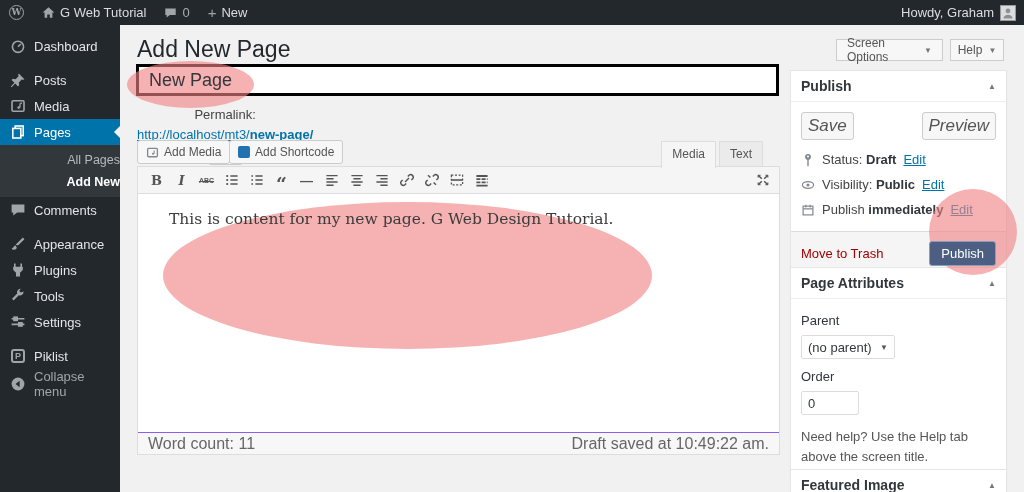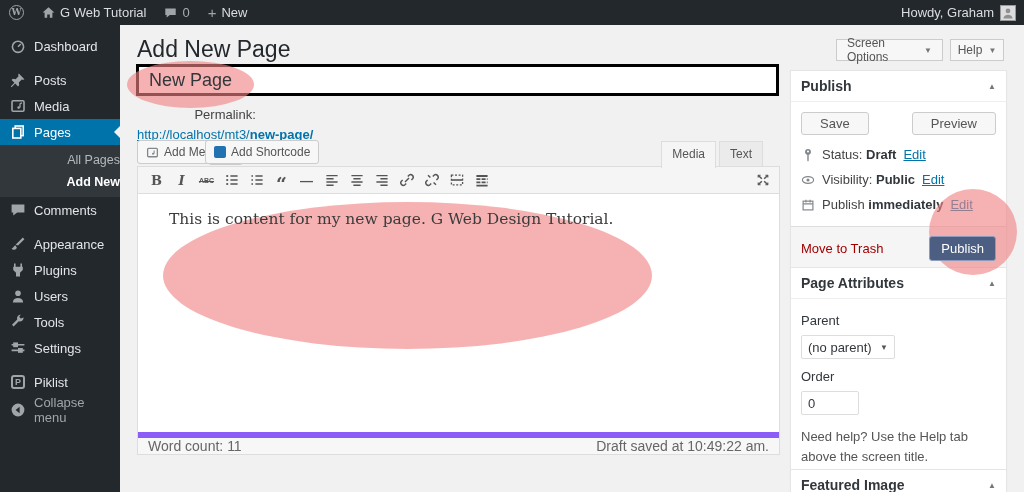--- a/index.html
+++ b/index.html
@@ -61,21 +61,21 @@
   .plink { color:#0073aa; text-decoration:underline; cursor:pointer; }
   .plink.slug { font-weight:bold; }
   .btn-small { display:inline-block; background:#f7f7f7; border:1px solid #ccc; border-radius:3px;
                font-size:11px; color:#555; padding:2px 7px; cursor:pointer; }
 
   
   .ed-tools { position:absolute; left:137px; top:140px; width:643px; height:26px; }
   .btn-media { position:absolute; top:0; height:24px; background:#f7f7f7; border:1px solid #ccc; border-radius:3px;
                font-size:12px; color:#555; display:flex; align-items:center; gap:5px; padding:0 8px; cursor:pointer; }
   #add-media-btn { left:0; }
-  #add-shortcode-btn { left:68px; }
+  #add-shortcode-btn { left:92px; }
   .sc-ic { width:12px; height:12px; background:#2271b1; border-radius:2px; }
   .media-ic svg { display:block; color:#82878c; }
   .ed-tabs { position:absolute; right:0; top:1px; display:flex; }
   .ed-tab { height:26px; padding:0 10px; line-height:25px; font-size:12px; color:#555; cursor:pointer; }
   .ed-tab.active { background:#f5f5f5; border:1px solid #ddd; border-bottom:none; position:relative; z-index:2; height:27px; }
   .ed-tab.inactive { background:#ebebeb; border:1px solid #ddd; border-bottom:none; margin-right:17px; }
 
   .mce-frame { position:absolute; left:137px; top:166px; width:643px; height:289px; background:#fff;
                border:1px solid #ddd; display:flex; flex-direction:column; }
   .mce-toolbar { height:27px; background:#f5f5f5; border-bottom:1px solid #ddd; display:flex;
@@ -85,34 +85,34 @@
   .tbtn svg { display:block; }
   .tbtn.b { font:bold 13px/1 "DejaVu Serif",serif; }
   .tbtn.i { font:italic bold 13px/1 "DejaVu Serif",serif; }
   .tbtn.abc { font:bold 7px/1 "Liberation Sans",sans-serif; text-decoration:line-through; }
   .tbtn.quote { font:bold 19px/10px "DejaVu Serif",serif; padding-top:8px; }
   .tbtn.hr { font:bold 13px/1 "Liberation Sans",sans-serif; }
   .tbtn.fullscreen { position:absolute; right:4px; }
   .mce-content { flex:1; position:relative; background:#fff; overflow:hidden; }
   .mce-text { position:relative; z-index:1; padding:16px 20px 0 31px;
               font-family:"DejaVu Serif",serif; font-size:15.5px; color:#3b3b3b; }
-  .mce-status { height:22px; background:#f7f7f7; border-top:6px solid #8b5cf6; display:flex;
-                align-items:center; justify-content:space-between; padding:0 10px; font-size:14px; color:#666; }
+  .mce-status { height:22px; background:#f7f7f7; border-top:1px solid #8b5cf6; display:flex;
+                align-items:center; justify-content:space-between; padding:0 10px; font-size:16px; color:#666; }
 
   
   .pbox { position:absolute; left:790px; width:217px; background:#fff; border:1px solid #e5e5e5;
           box-shadow:0 1px 1px rgba(0,0,0,.04); }
   .pbox-h { display:flex; align-items:center; justify-content:space-between; padding:7px 10px;
             border-bottom:1px solid #eee; cursor:pointer; }
   .pbox-h .t { font-size:14px; font-weight:bold; color:#32373c; }
   .pbox-h .tog { font-size:8px; color:#72777c; cursor:pointer; }
   #publish-box { top:70px; }
   .pub-body { padding:10px; }
   .btn-secondary { background:#f7f7f7; border:1px solid #ccc; border-radius:3px; color:#555;
-                   font-size:13px; padding:3px 18px; cursor:pointer; font-family:"Liberation Sans",sans-serif; }
+                   font-size:17px; padding:3px 6px; cursor:pointer; font-family:"Liberation Sans",sans-serif;font-style:italic; }
   .pub-toprow { display:flex; justify-content:space-between; margin-bottom:12px; }
   .misc-row { display:flex; align-items:center; gap:7px; margin:10px 0; font-size:13px; color:#444; }
   .misc-row .ricon { width:14px; height:14px; color:#82878c; flex:none; }
   .misc-row .ricon svg { display:block; }
   .misc-row b { color:#32373c; }
   .edit-link { color:#0073aa; text-decoration:underline; cursor:pointer; }
   .pub-footer { background:#f5f5f5; border-top:1px solid #ddd; padding:9px 10px; display:flex;
                 align-items:center; justify-content:space-between; }
   .trash-link { color:#a00000; font-size:13px; cursor:pointer; }
   .btn-publish { position:relative; z-index:4; background:#4c5e82; border:1px solid #8d9bbd; border-radius:3px;
@@ -237,29 +237,20 @@
       <span class="micon">
         <svg viewBox="0 0 20 20" fill="currentColor">
             <path d="M7 2v4h6V2h2v4h1v4l-3.5 3.5V18h-5v-4.5L4 10V6h1V2z"></path>
           </svg>
       </span>
         <span>Plugins</span>
     </div>
     <div class="side-item">
       <span class="micon">
         <svg viewBox="0 0 20 20" fill="currentColor">
-            <circle cx="10" cy="6.5" r="3.5"></circle>
-            <path d="M3.5 18c.4-4 3-5.5 6.5-5.5s6.1 1.5 6.5 5.5z"></path>
-          </svg>
-      </span>
-        <span>Users</span>
-    </div>
-    <div class="side-item">
-      <span class="micon">
-        <svg viewBox="0 0 20 20" fill="currentColor">
             <path d="M17 4.5A4.5 4.5 0 0111 9l-6.5 6.5-2-2L9 7a4.5 4.5 0 014.5-6l-2 2.5 2 2z"></path>
           </svg>
       </span>
         <span>Tools</span>
     </div>
     <div class="side-item">
       <span class="micon">
         <svg viewBox="0 0 20 20" stroke="currentColor" stroke-width="2" fill="currentColor">
             <path d="M2 6h16M2 13h16" fill="none"></path>
             <rect x="5" y="4" width="4" height="4"></rect>

